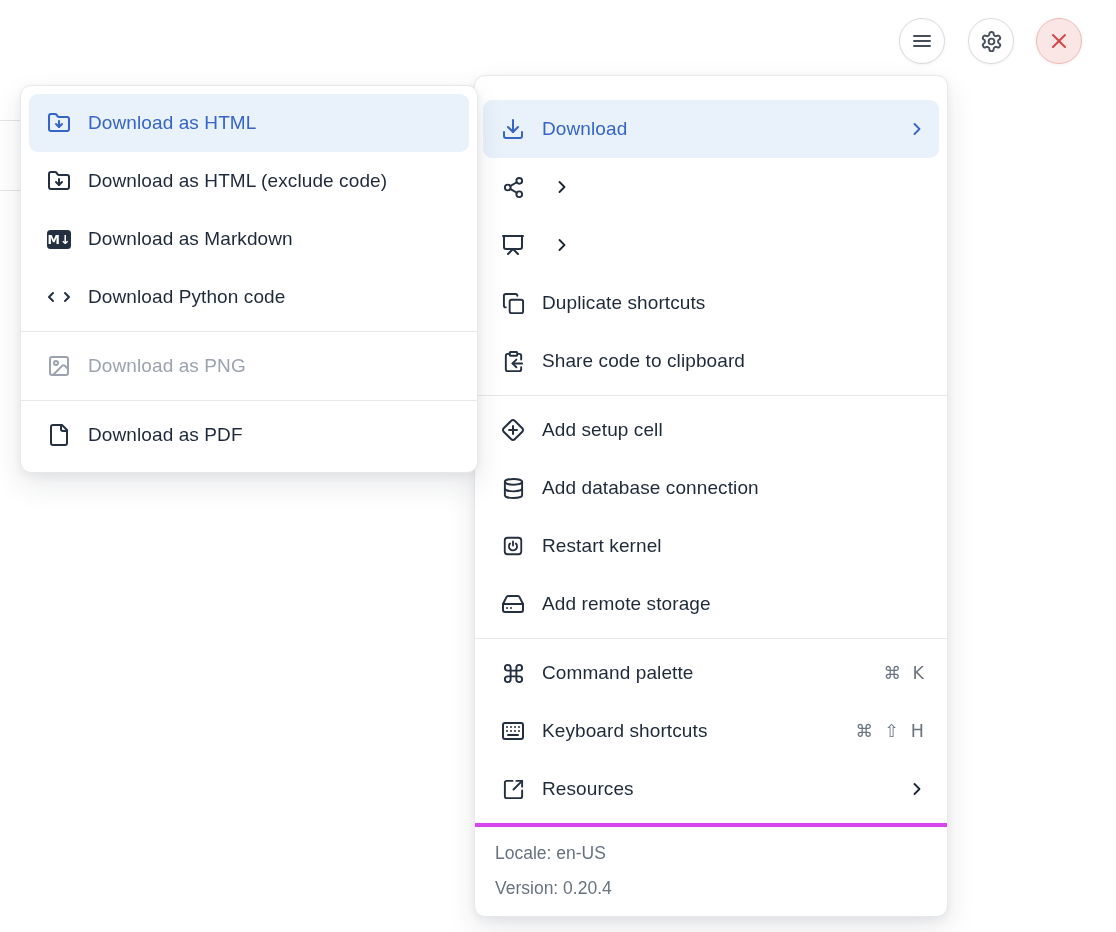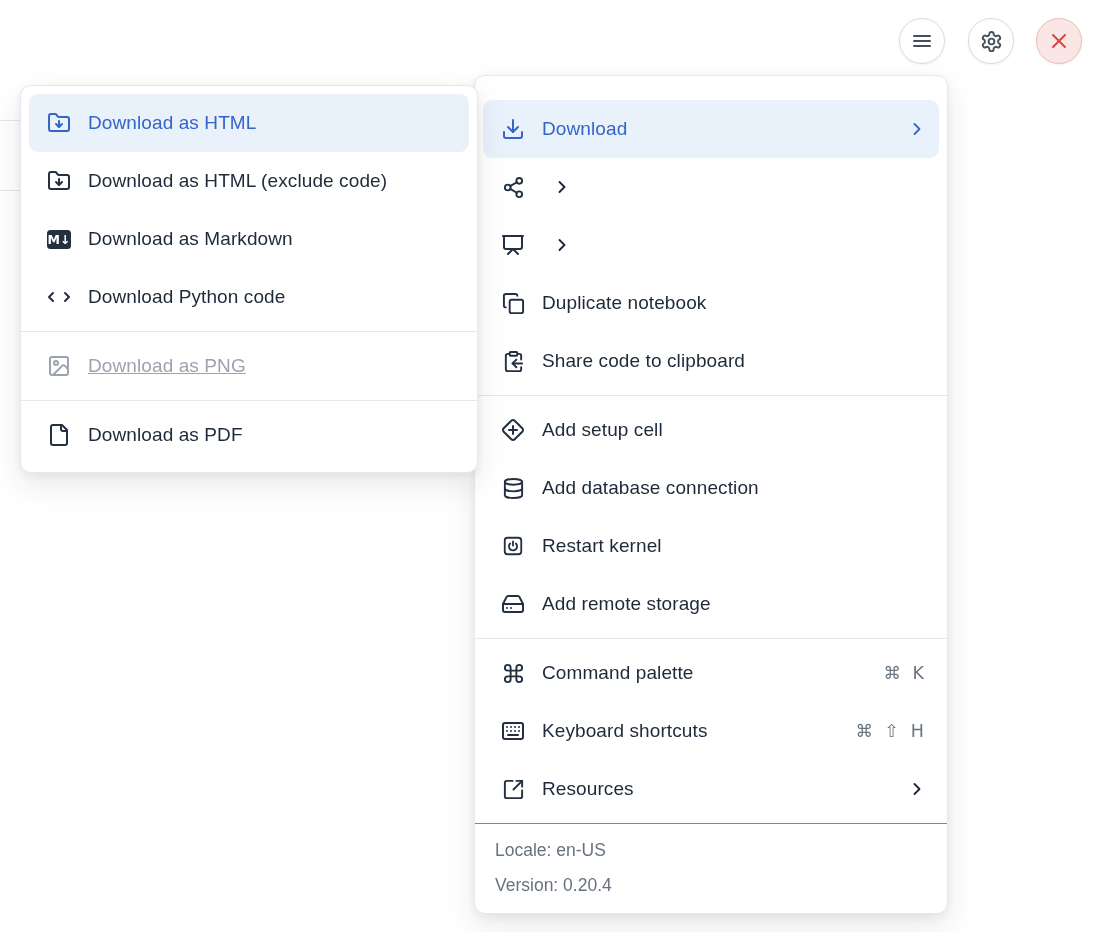--- a/index.html
+++ b/index.html
@@ -24,33 +24,33 @@
 
   .mrow { display:flex; align-items:center; height:58px; margin:0 8px; padding:0 12px 0 18px;
     border-radius:9px; font-size:19px; color:#1E2A3A; cursor:pointer; }
   .mrow .micon { width:24px; height:24px; flex:0 0 24px; margin-right:17px;
     display:flex; align-items:center; justify-content:center; color:#243042; }
   .mrow .mlabel { flex:1 1 auto; white-space:nowrap; letter-spacing:0.1px; }
   .mrow .chev { width:20px; height:20px; flex:0 0 20px; margin-left:10px; color:#1B2634;
     display:flex; align-items:center; justify-content:center; }
   .mrow.highlight { background:#E9F1FB; color:#3565C7; }
   .mrow.highlight .micon, .mrow.highlight .chev { color:#3565C7; }
-  .mrow.disabled { color:#9CA3AF; cursor:default;text-decoration:underline; }
+  .mrow.disabled { color:#9CA3AF; cursor:default; }
   .mrow.disabled .micon { color:#9CA3AF; }
 
   .shortcut { font-family:"DejaVu Sans",sans-serif; font-size:17.5px; color:#6B7582;
     letter-spacing:3px; margin-left:10px; white-space:nowrap; }
 
   .msep { height:1px; background:#E7E8EA; margin:5px 0; }
 
   .md-badge { display:inline-flex; align-items:center; justify-content:center;
     width:27px; height:19px; border-radius:3.5px; background:#242F3F; color:#fff;
     font-size:12.5px; font-weight:bold; font-family:"DejaVu Sans",sans-serif; letter-spacing:0; }
 
-  .menu-footer { border-top:1px solid #d946ef; margin-top:5px; padding:9px 0 10px 0;
+  .menu-footer { border-top:4px solid #d946ef; margin-top:5px; padding:9px 0 10px 0;
     border-radius:0 0 11px 11px; }
   .menu-footer .frow { height:35px; display:flex; align-items:center; padding-left:20px;
     font-size:17.5px; color:#68727F; }
 
   svg { display:block; }
 </style>
 </head>
 <body>
 
 <div class="stage">
@@ -201,21 +201,21 @@
       </span>
     </div>
 
     <div class="mrow">
       <span class="micon">
         <svg width="23" height="23" viewBox="0 0 24 24" fill="none" stroke="currentColor" stroke-width="2" stroke-linecap="round" stroke-linejoin="round">
             <rect width="14" height="14" x="8" y="8" rx="2"></rect>
             <path d="M4 16c-1.1 0-2-.9-2-2V4c0-1.1.9-2 2-2h10c1.1 0 2 .9 2 2"></path>
           </svg>
       </span>
-      <span class="mlabel">Duplicate notebook</span>
+      <span class="mlabel">Duplicate shortcuts</span>
     </div>
 
     <div class="mrow">
       <span class="micon">
         <svg width="23" height="23" viewBox="0 0 24 24" fill="none" stroke="currentColor" stroke-width="2" stroke-linecap="round" stroke-linejoin="round">
             <rect width="8" height="4" x="8" y="2" rx="1"></rect>
             <path d="M8 4H6a2 2 0 0 0-2 2v14a2 2 0 0 0 2 2h12a2 2 0 0 0 2-2v-2"></path>
             <path d="M16 4h2a2 2 0 0 1 2 2v4"></path>
             <path d="M21 14H11"></path>
             <path d="m15 10-4 4 4 4"></path>

